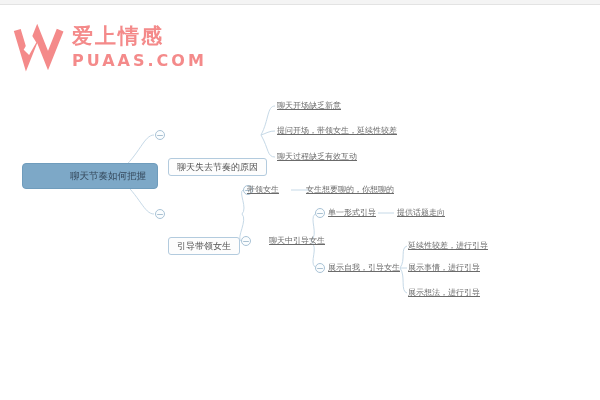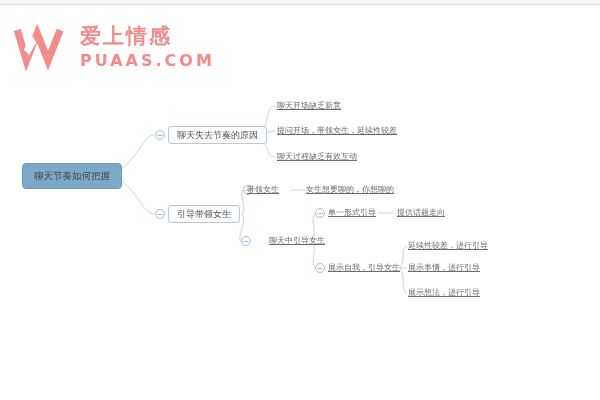--- a/index.html
+++ b/index.html
@@ -7,40 +7,41 @@
     position:relative;width:600px;height:400px;background:#ffffff;overflow:hidden;
     font-family:"DejaVu Sans",sans-serif;
   }
   .topbar{
     position:absolute;top:0;left:0;width:600px;height:4px;
     background:#f4f4f4;border-bottom:1px solid #e3e3e3;
   }
   
   .logo{position:absolute;left:12px;top:22px;display:flex;align-items:center;}
   .logo-mark{width:54px;height:50px;}
-  .logo-text{margin-left:14px;}
+  .logo-text{margin-left:6px;}
   .logo-title{
     font-size:21px;font-weight:bold;color:#f48a8a;letter-spacing:2px;line-height:24px;
   }
   .logo-sub{
     font-size:16px;font-weight:bold;color:#f48a8a;letter-spacing:3px;margin-top:3px;
   }
   
   .mindmap{position:absolute;left:0;top:0;width:600px;height:400px;}
   .connectors{position:absolute;left:0;top:0;}
   .connectors path{fill:none;stroke:#c6d9e7;stroke-width:1;}
   .node-root{
     position:absolute;left:22px;top:163px;width:98px;height:24px;
     background:#7da8c7;border:1px solid #6f9cbc;border-radius:4px;
-    color:#35495c;font-size:9.5px;line-height:23px;text-align:center;cursor:pointer;
+    color:#35495c;font-size:9.5px;line-height:23px;text-align:center;cursor:pointer;padding-left:36px;
   }
   .node-box{
     position:absolute;background:#fdfdfd;border:1px solid #b3cbde;border-radius:3px;
     color:#555;font-size:9px;line-height:16px;padding:0 8px;height:16px;cursor:pointer;
     white-space:nowrap;
+    margin-top:32px;
   }
   .node-text{
     position:absolute;color:#6b6b6b;font-size:8px;line-height:10px;white-space:nowrap;cursor:pointer;text-decoration:underline;
   }
   .collapse{
     position:absolute;width:10px;height:10px;box-sizing:border-box;
     border:1px solid #a9c3d6;border-radius:50%;background:#fbfdfe;
     color:#90adc3;font-size:9px;line-height:8px;text-align:center;cursor:pointer;
   }
 </style>

